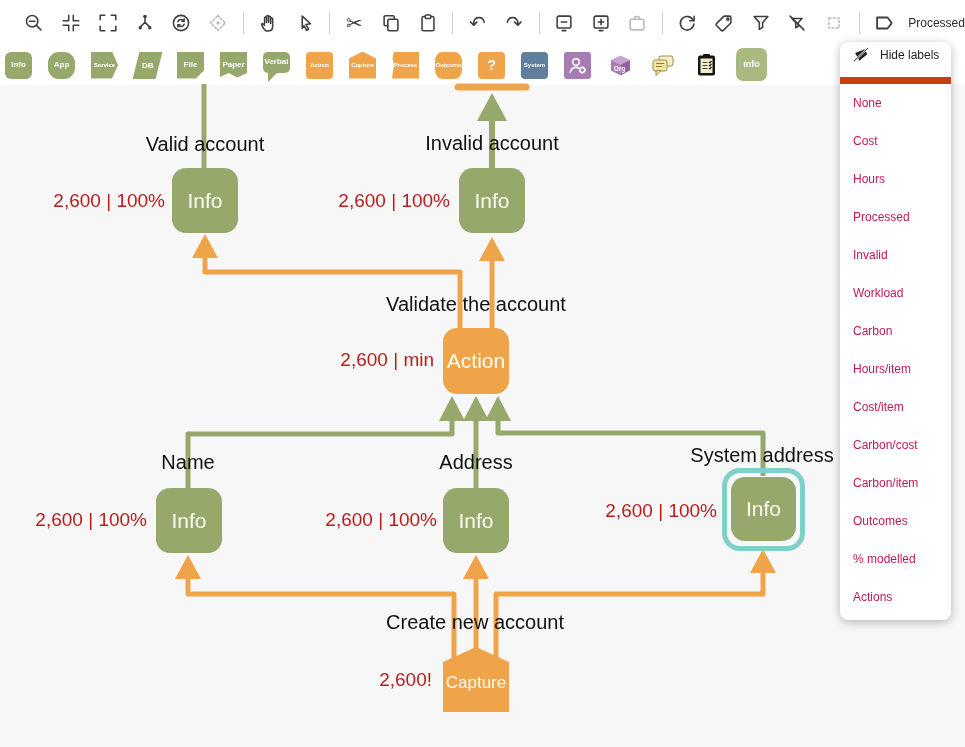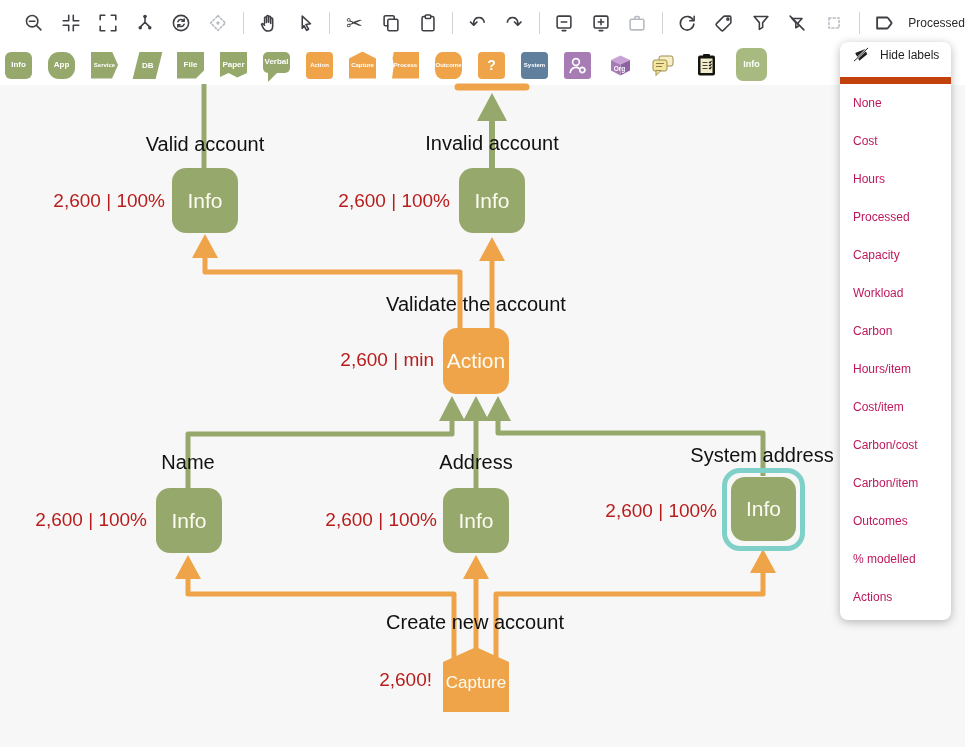--- a/index.html
+++ b/index.html
@@ -365,21 +365,21 @@
           <path d="M5 9.5 16.5 5l3 6-9.5 8z" fill="#1f1f1f"></path>
           <path d="M4.5 18.5 20 4" stroke="#fff" stroke-width="2.4" fill="none"></path>
           <path d="M3.5 19.5 20.5 3.5" stroke="#1f1f1f" stroke-width="1.2" fill="none"></path>
         </svg>
       <span>Hide labels</span>
     </div>
     <div class="dd-item">None</div>
     <div class="dd-item">Cost</div>
     <div class="dd-item">Hours</div>
     <div class="dd-item">Processed</div>
-    <div class="dd-item">Capacity</div>
+    <div class="dd-item">Invalid</div>
     <div class="dd-item">Workload</div>
     <div class="dd-item">Carbon</div>
     <div class="dd-item">Hours/item</div>
     <div class="dd-item">Cost/item</div>
     <div class="dd-item">Carbon/cost</div>
     <div class="dd-item">Carbon/item</div>
     <div class="dd-item">Outcomes</div>
     <div class="dd-item">% modelled</div>
     <div class="dd-item">Actions</div>
   </div>

